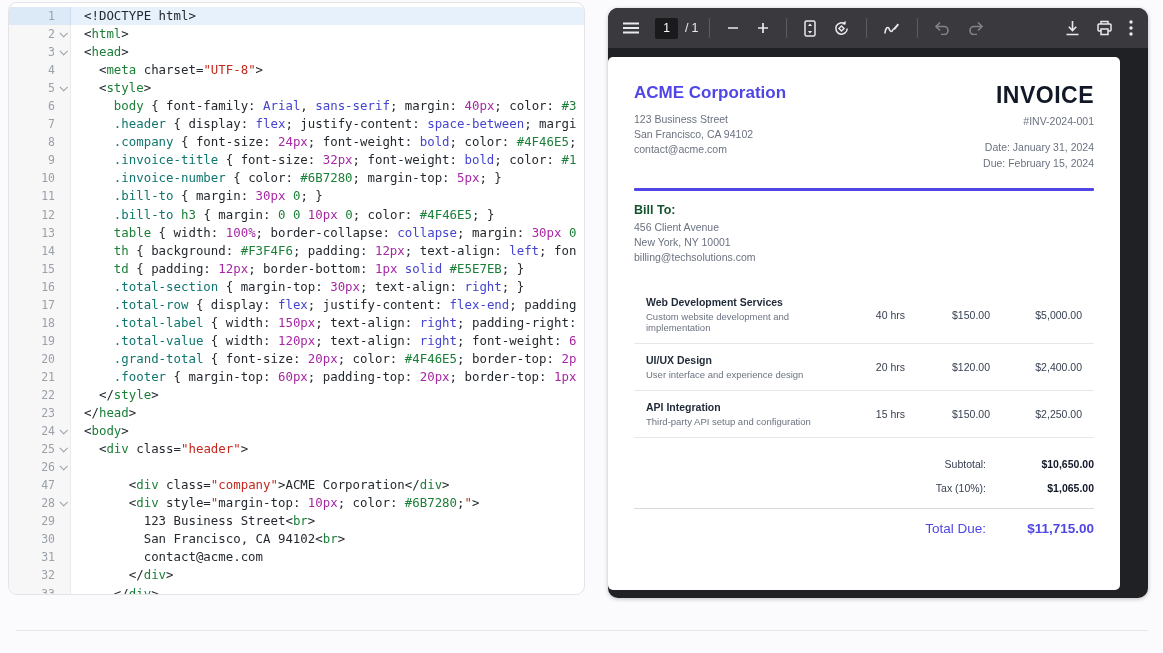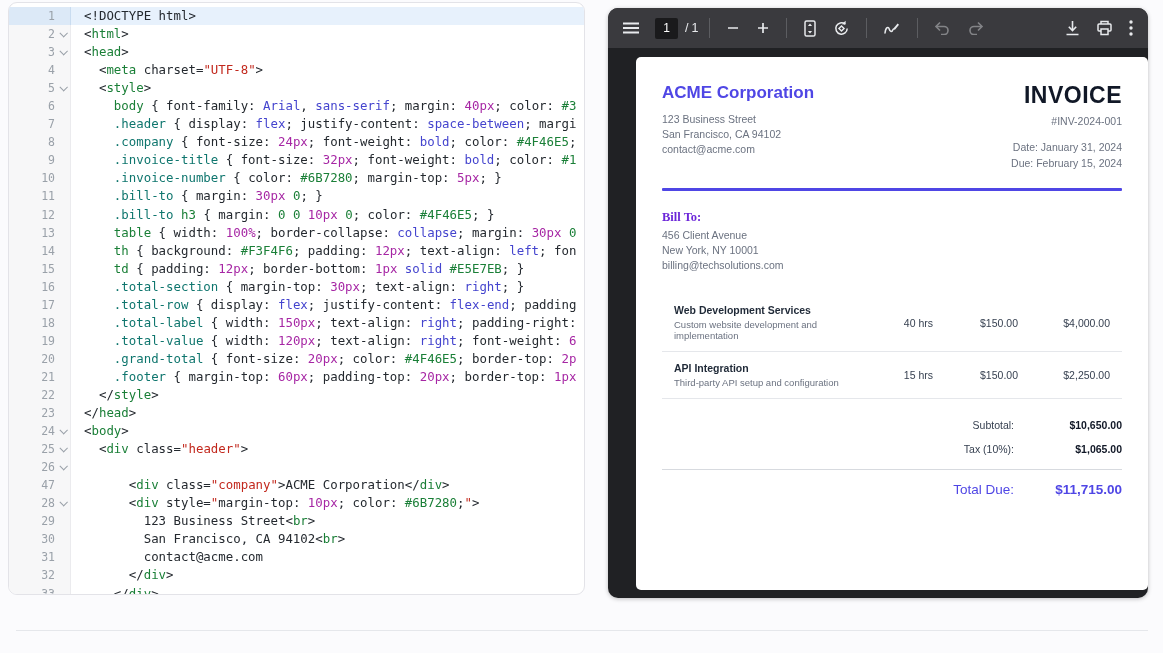--- a/index.html
+++ b/index.html
@@ -53,36 +53,36 @@
   .tb-btn.dim{opacity:.42;}
   .tb-sep{width:1px;height:20px;background:#5C5D61;margin:0 8px;flex:0 0 1px;}
   .page-box{
     width:23px;height:21px;background:#1A1A1C;border-radius:2px;color:#FFFFFF;
     display:inline-flex;align-items:center;justify-content:center;margin:0 7px 0 8px;
     font-size:12px;
   }
   .page-total{color:#E8EAED;margin-right:2px;letter-spacing:1px;}
   .tb-right{margin-left:auto;display:flex;align-items:center;}
 
-  .pdf-body{height:550px;display:flex;justify-content:flex-end;}
+  .pdf-body{height:550px;display:flex;justify-content:flex-start;}
   .inv-page{
     width:512px;height:533px;margin-top:9px;background:#FFFFFF;border-radius:5px;
     box-sizing:border-box;padding:26px 26px 0;overflow:hidden;
     color:#1F2937;
   }
   
   .inv-head{display:flex;justify-content:space-between;}
   .co-name{color:#4F46E5;font-weight:bold;font-size:17px;}
   .co-addr{margin-top:9px;color:#6B7280;font-size:10.5px;line-height:15px;}
   .inv-right{text-align:right;}
   .inv-title{font-size:23px;font-weight:bold;color:#111827;letter-spacing:.5px;line-height:25px;}
   .inv-num{color:#6B7280;font-size:10.5px;margin-top:7px;}
   .inv-dates{color:#6B7280;font-size:10.5px;margin-top:12px;line-height:16px;}
   .accent-rule{height:3px;background:#4F46E5;margin-top:17px;border-radius:1px;}
-  .billto-h{color:#6d28d9;font-weight:bold;font-size:12.5px;margin-top:19px;font-family:Liberation Serif, serif;}
+  .billto-h{color:#14532d;font-weight:bold;font-size:12.5px;margin-top:12px;}
   .client-name{font-weight:bold;font-size:10.5px;color:#374151;margin-top:12px;}
   .client-addr{color:#6B7280;font-size:10.5px;line-height:15px;margin-top:3px;}
   .inv-table{margin-top:21px;font-size:10.5px;}
   .t-head{display:flex;background:#F3F4F6;font-weight:bold;color:#1F2937;}
   .t-head>div{padding:9px 12px;}
   .t-row{display:flex;border-bottom:1px solid #E5E7EB;align-items:center;}
   .t-row>div{padding:10px 12px;}
   .c-desc{flex:1;text-align:left;}
   .c-qty{flex:0 0 80px;text-align:right;box-sizing:border-box;}
   .c-unit{flex:0 0 85px;text-align:right;box-sizing:border-box;}
@@ -271,21 +271,30 @@
 
       <div class="inv-table">
         <div id="inv-rows">
             <div class="t-row">
               <div class="c-desc">
                 <div class="item-name">Web Development Services</div>
                 <div class="item-desc">Custom website development and implementation</div>
               </div>
               <div class="c-qty">40 hrs</div>
               <div class="c-unit">$150.00</div>
-              <div class="c-total">$4,000.00</div>
+              <div class="c-total">$5,000.00</div>
+            </div>
+            <div class="t-row">
+              <div class="c-desc">
+                <div class="item-name">UI/UX Design</div>
+                <div class="item-desc">User interface and experience design</div>
+              </div>
+              <div class="c-qty">20 hrs</div>
+              <div class="c-unit">$120.00</div>
+              <div class="c-total">$2,400.00</div>
             </div>
             <div class="t-row">
               <div class="c-desc">
                 <div class="item-name">API Integration</div>
                 <div class="item-desc">Third-party API setup and configuration</div>
               </div>
               <div class="c-qty">15 hrs</div>
               <div class="c-unit">$150.00</div>
               <div class="c-total">$2,250.00</div>
             </div>

